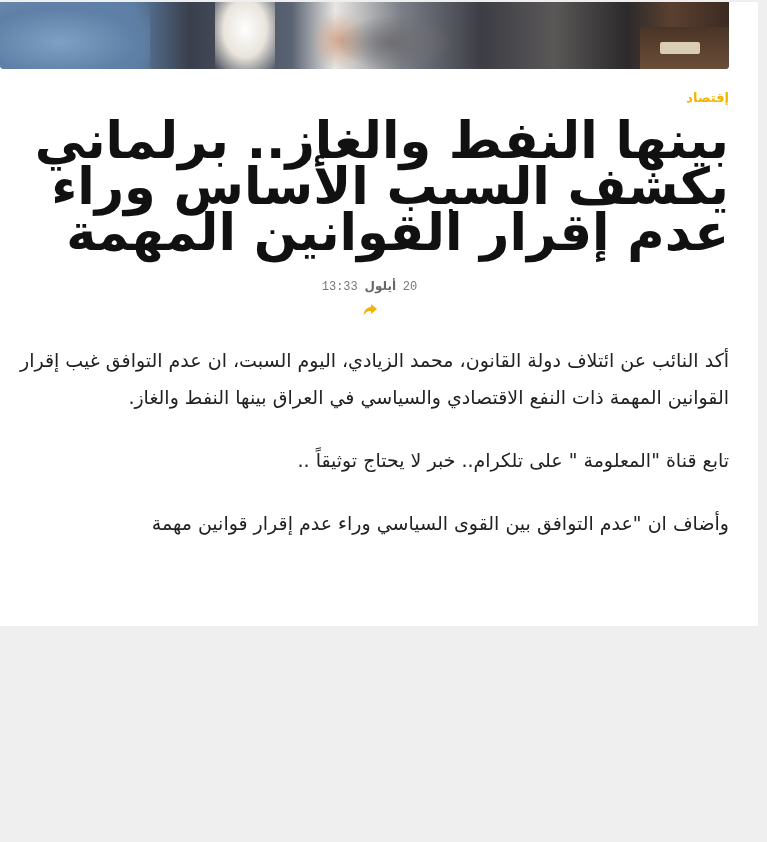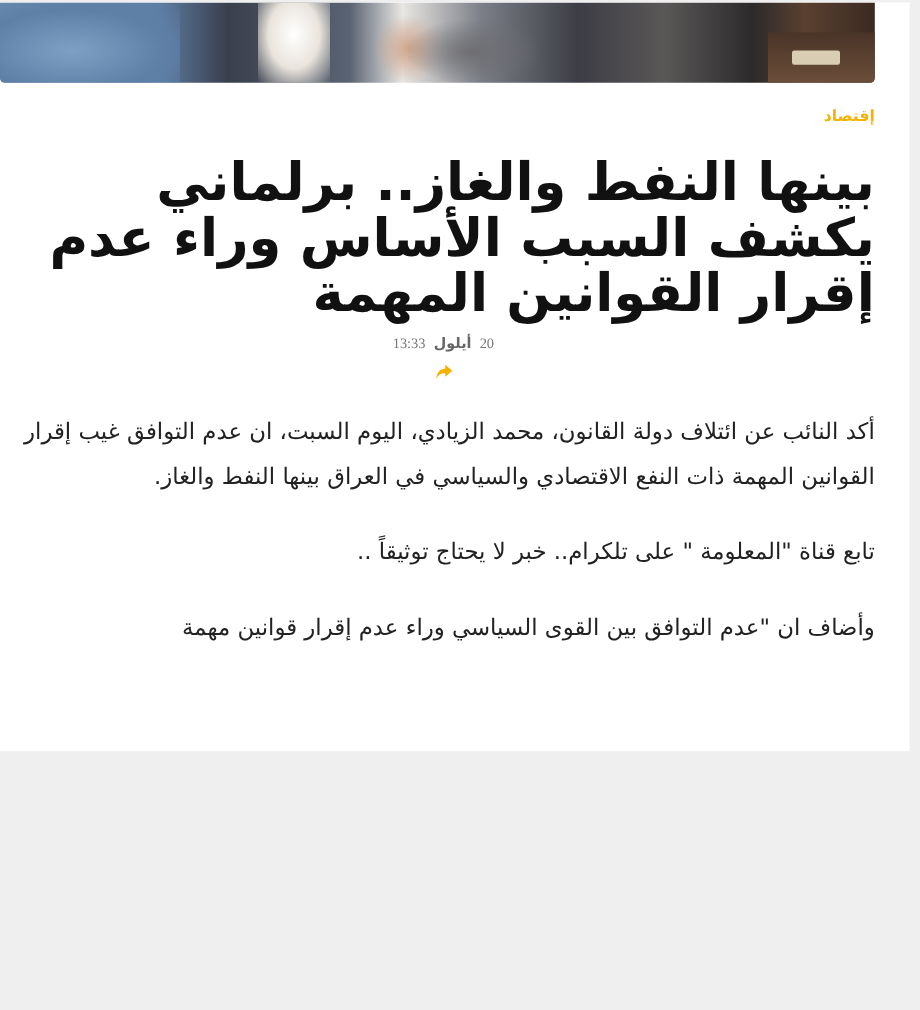--- a/index.html
+++ b/index.html
@@ -24,29 +24,29 @@
   .hero .blob5 { position:absolute; left:640px; top:25px; width:89px; height:42px; background: linear-gradient(180deg, #4a3426 0%, #6b4e3a 100%); }
   .hero .blob6 { position:absolute; left:660px; top:40px; width:40px; height:12px; background: #d9cdb4; border-radius: 2px; }
 
   .content { direction: rtl; position: absolute; right: 29px; left: 10px; top: 0; }
 
   .category {
     position: absolute; right: 0; top: 88px;
     color: #f5b301; font-size: 13px; font-weight: bold;
   }
   .title {
-    position: absolute; right: 0; top: 128px; width: 700px;
-    margin: 0; font-size: 44px; line-height: 46px; font-weight: bold;
+    position: absolute; right: 0; top: 116px; width: 700px;
+    margin: 0; font-size: 51px; line-height: 46px; font-weight: bold;
     color: #111111; text-align: right;
   }
   .meta {
     position: absolute; left: 0; right: 0; top: 277px;
     text-align: center; font-size: 12px; color: #777777;
   }
-  .meta .day, .meta .time { font-family: Liberation Serif, serif; text-align: right; }
+  .meta .day, .meta .time { font-family: Liberation Mono, monospace; text-align: right; }
   .meta .month { font-weight: bold; color: #666666; margin: 0 3px; }
   .share {
     position: absolute; left: 0; right: 0; top: 300px;
     text-align: center;
   }
   .share svg { display: inline-block; }
 
   .body-text {
     position: absolute; right: 0; top: 340px; width: 715px;
     font-size: 19px; line-height: 37px; color: #222222; text-align: right;

